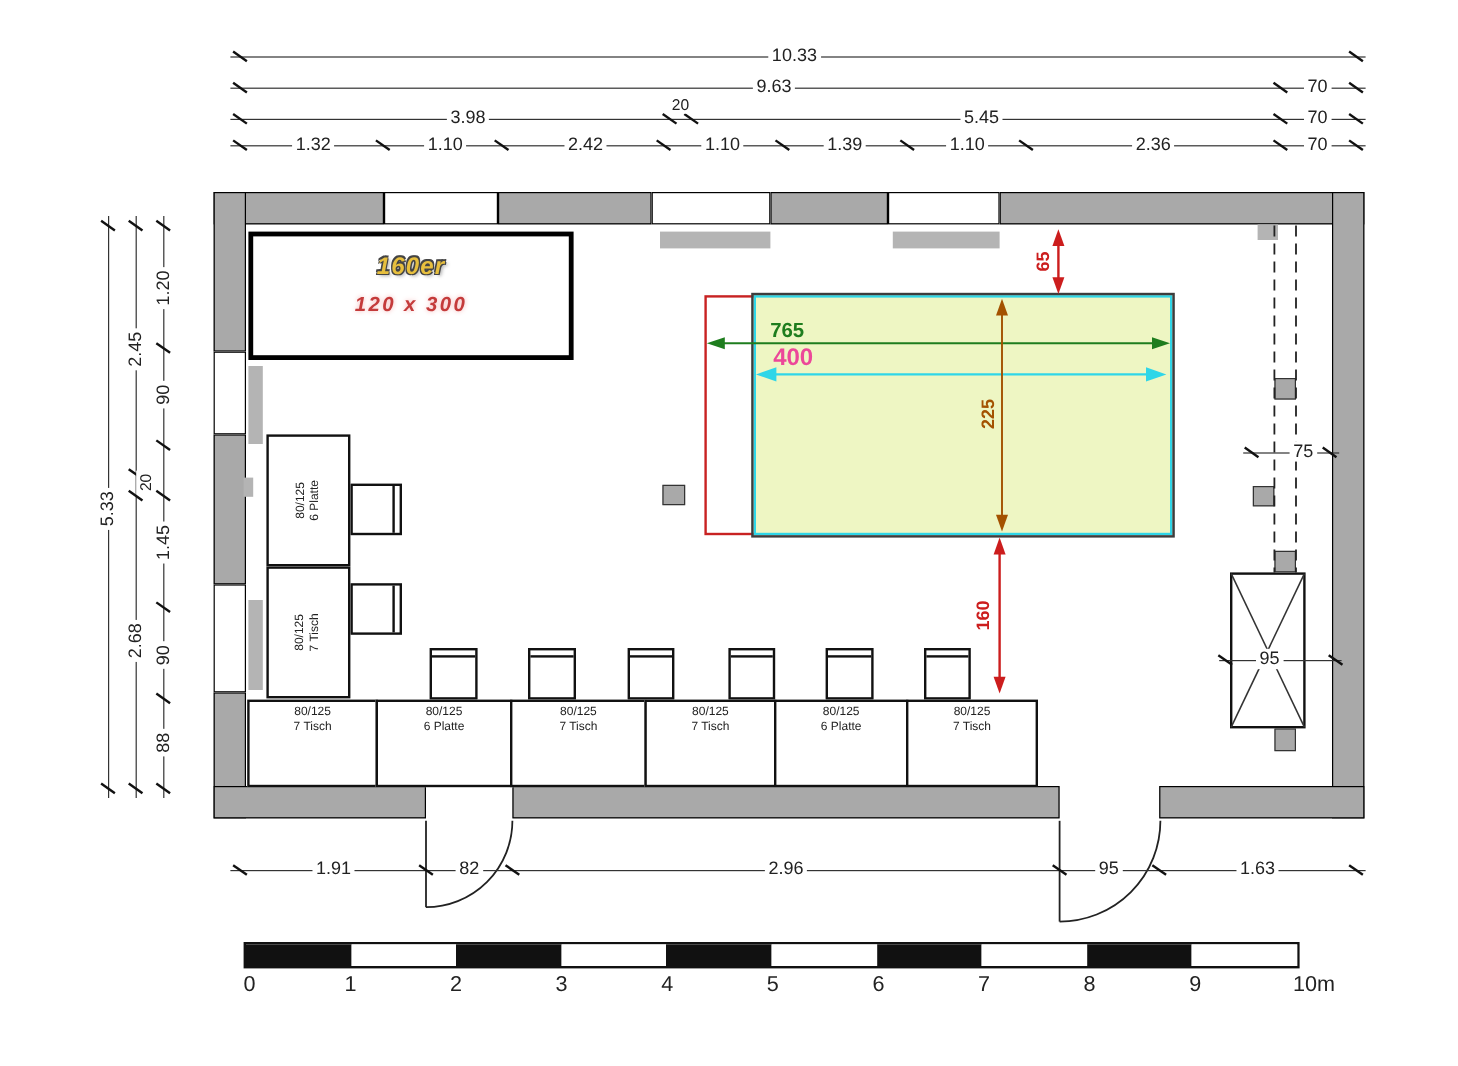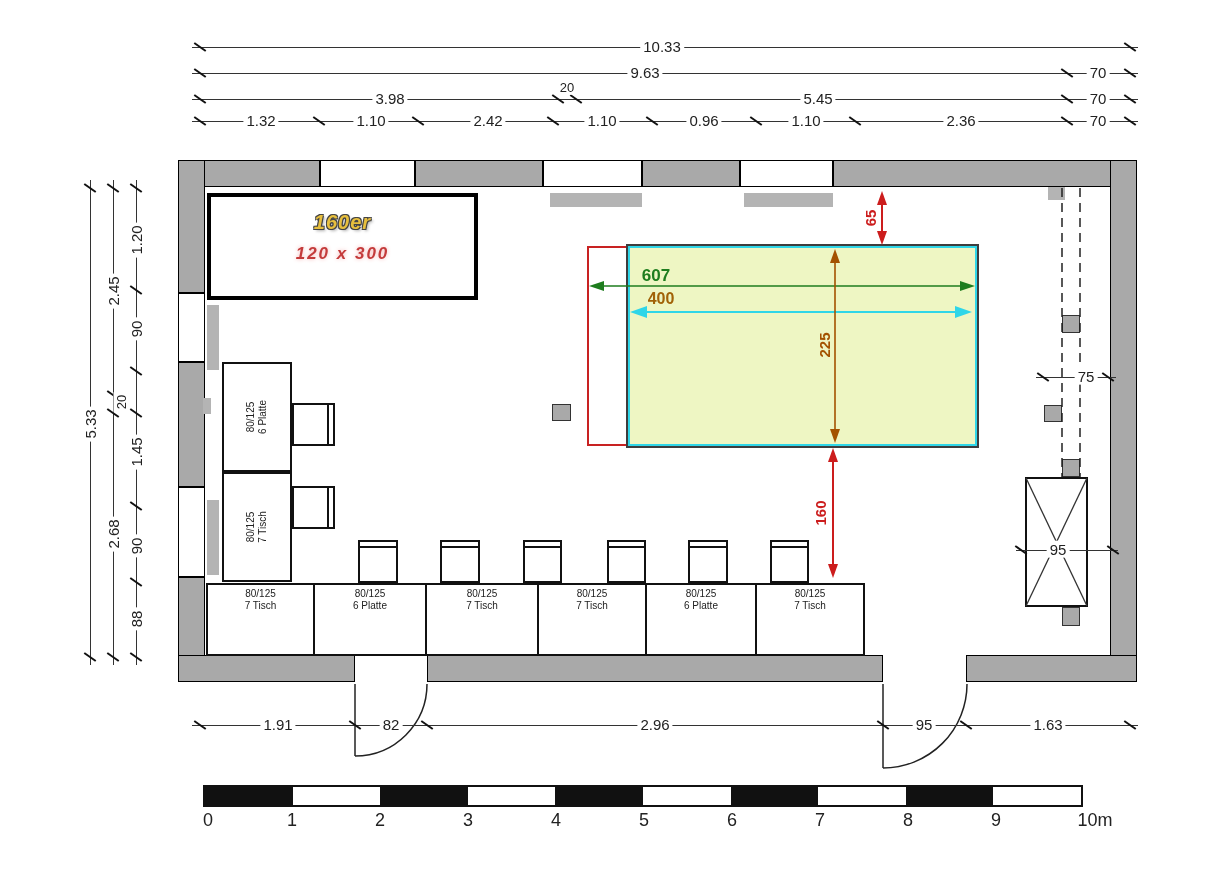--- a/index.html
+++ b/index.html
@@ -28,21 +28,21 @@
   .xbox{position:absolute;left:1025px;top:477px;width:63px;height:130px;background:#fff;border:2px solid #111;box-sizing:border-box;z-index:2}
   .dline-h{position:absolute;height:1px;background:#333;z-index:4}
   .dline-v{position:absolute;width:1px;background:#333;z-index:4}
   .tk{position:absolute;width:2px;height:14px;background:#111;transform:translate(-50%,-50%) rotate(-55deg);z-index:4}
   .dl{position:absolute;transform:translate(-50%,-55%);background:#fff;padding:0 3px;font-size:15px;z-index:5;white-space:nowrap}
   .dlv{position:absolute;transform:translate(-50%,-50%) rotate(-90deg);background:#fff;padding:0 3px;font-size:15px;z-index:5;white-space:nowrap}
   .dls{font-size:13px}
   .al{position:absolute;transform:translate(-50%,-50%);font-weight:bold;z-index:6;white-space:nowrap}
   .alv{position:absolute;transform:translate(-50%,-50%) rotate(-90deg);font-weight:bold;z-index:6;white-space:nowrap}
   .c-green{color:#1e7d1e;font-size:17px}
-  .c-cyan{color:#a16207;font-size:16px}
+  .c-cyan{color:#ec4899;font-size:20px}
   .c-orange{color:#a35200;font-size:15px}
   .c-red{color:#cc1d1d;font-size:15px}
   svg.ovl{position:absolute;left:0;top:0;z-index:4;pointer-events:none}
   .sbar{position:absolute;left:203px;top:785px;width:880px;height:22px;border:2px solid #111;box-sizing:border-box;display:flex;z-index:2}
   .seg{display:block;width:10%;height:100%}
   .sl{position:absolute;transform:translate(-50%,0);font-size:18px;z-index:5}
 </style>
 </head>
 <body>
 
@@ -174,38 +174,38 @@
 
     <line x1="882" y1="199" x2="882" y2="238" stroke-width="2" stroke="#cc1d1d"></line>
     <polygon points="882,191 877,205 887,205" fill="#cc1d1d"></polygon>
     <polygon points="882,245 877,231 887,231" fill="#cc1d1d"></polygon>
 
     <line x1="833" y1="456" x2="833" y2="570" stroke-width="2" stroke="#cc1d1d"></line>
     <polygon points="833,448 828,462 838,462" fill="#cc1d1d"></polygon>
     <polygon points="833,578 828,564 838,564" fill="#cc1d1d"></polygon>
   </svg>
 
-  <span class="al c-green" style="left:656px;top:276px">607</span>
+  <span class="al c-green" style="left:656px;top:276px">765</span>
   <span class="al c-cyan" style="left:661px;top:299px">400</span>
   <span class="alv c-orange" style="left:824px;top:345px">225</span>
   <span class="alv c-red" style="left:870px;top:218px">65</span>
   <span class="alv c-red" style="left:820px;top:513px">160</span>
 
   <span class="dl" style="left:662px;top:47px">10.33</span>
   <span class="dl" style="left:645px;top:73px">9.63</span>
   <span class="dl" style="left:1098px;top:73px">70</span>
   <span class="dl" style="left:390px;top:99px">3.98</span>
   <span class="dl dls" style="left:567px;top:88px">20</span>
   <span class="dl" style="left:818px;top:99px">5.45</span>
   <span class="dl" style="left:1098px;top:99px">70</span>
   <span class="dl" style="left:261px;top:121px">1.32</span>
   <span class="dl" style="left:371px;top:121px">1.10</span>
   <span class="dl" style="left:488px;top:121px">2.42</span>
   <span class="dl" style="left:602px;top:121px">1.10</span>
-  <span class="dl" style="left:704px;top:121px">0.96</span>
+  <span class="dl" style="left:704px;top:121px">1.39</span>
   <span class="dl" style="left:806px;top:121px">1.10</span>
   <span class="dl" style="left:961px;top:121px">2.36</span>
   <span class="dl" style="left:1098px;top:121px">70</span>
 
   <span class="dlv" style="left:90px;top:424px">5.33</span>
   <span class="dlv" style="left:113px;top:291px">2.45</span>
   <span class="dlv dls" style="left:121px;top:402px">20</span>
   <span class="dlv" style="left:113px;top:534px">2.68</span>
   <span class="dlv" style="left:136px;top:240px">1.20</span>
   <span class="dlv" style="left:136px;top:329px">90</span>

